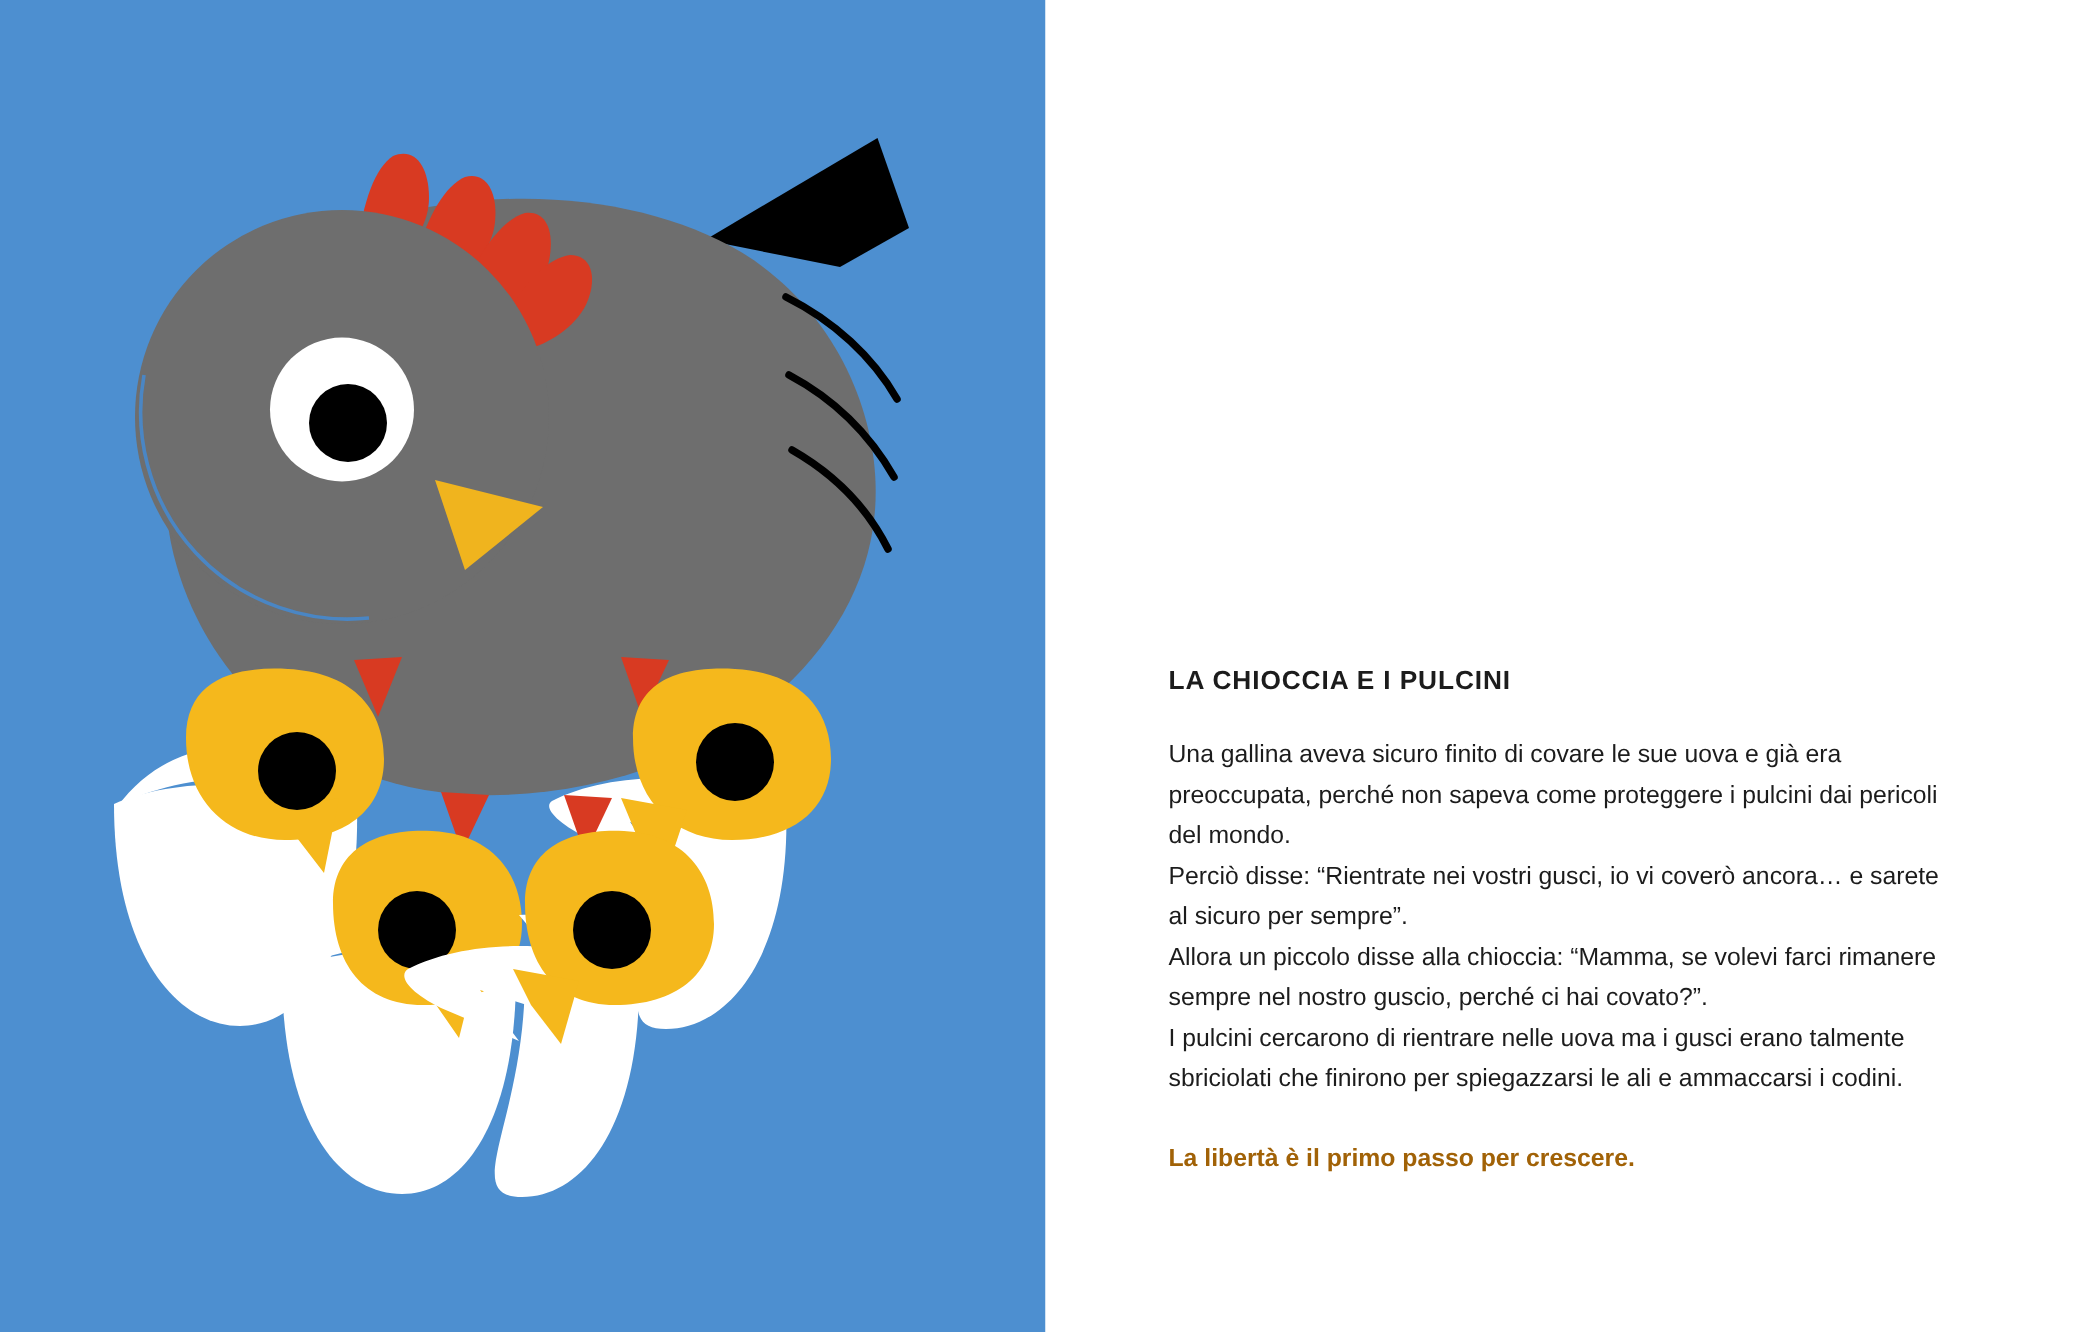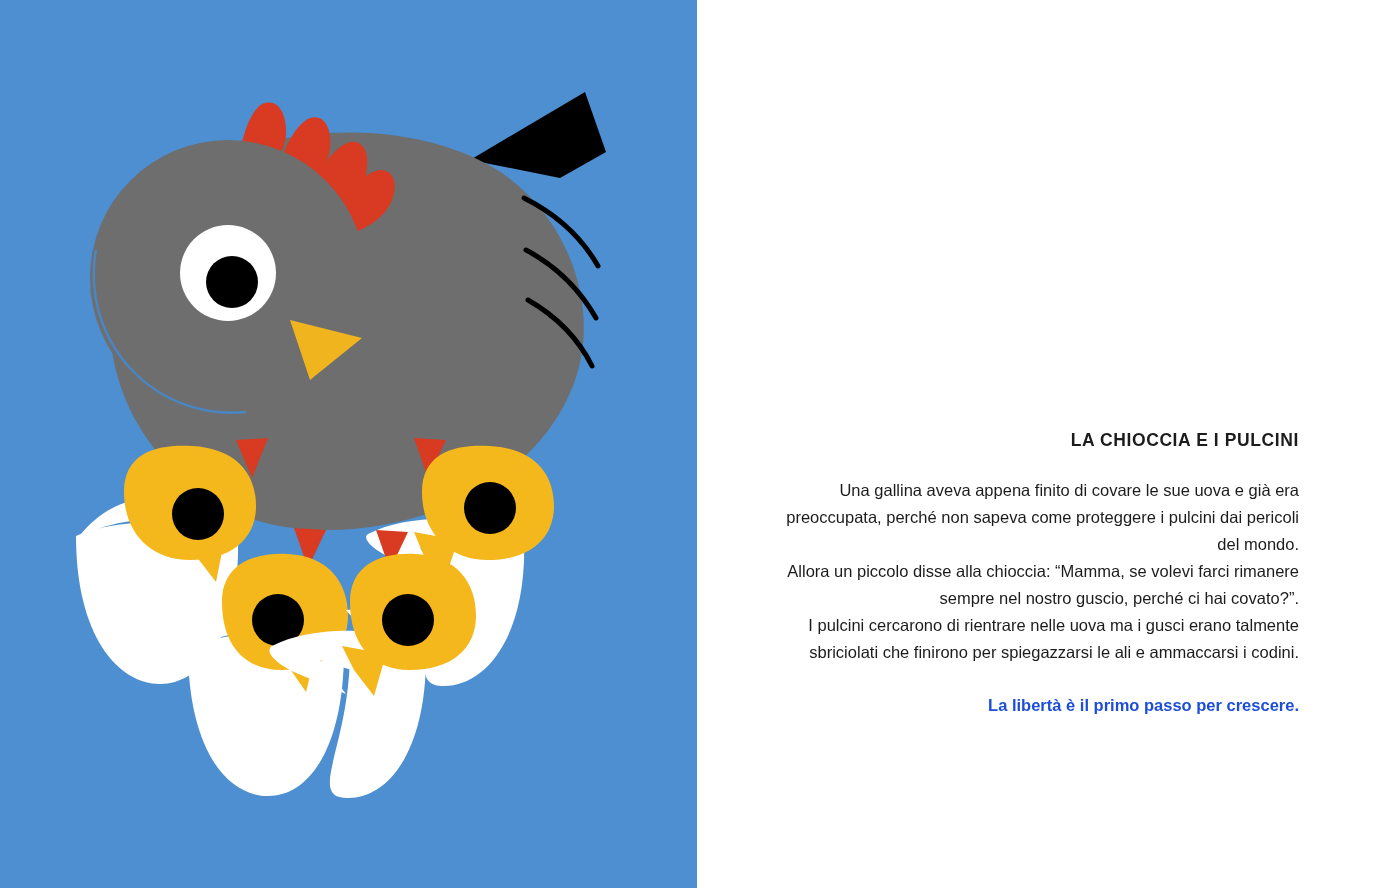--- a/index.html
+++ b/index.html
@@ -42,23 +42,22 @@
   .text-page {
     position: relative;
     width: 688px;
     height: 888px;
     background: #ffffff;
     flex: 0 0 688px;
   }
   .story-block {
     position: absolute;
     left: 82px;
-    top: 430px;
+    top: 443px;
     width: 520px;
-    text-align: right;
   }
   .story-title {
     font-family: "Liberation Sans", sans-serif;
     font-size: 17.5px;
     font-weight: bold;
     letter-spacing: 0.6px;
     color: #1c1c1c;
     margin: 0 0 26px 0;
   }
   .story-body p {
@@ -67,21 +66,21 @@
     font-size: 16.5px;
     line-height: 27px;
     color: #1c1c1c;
   }
   .story-moral {
     margin-top: 26px;
     font-family: "Liberation Sans", sans-serif;
     font-size: 16.5px;
     line-height: 27px;
     font-weight: bold;
-    color: #1d4ed8;
+    color: #a16207;
   }
 </style>
 </head>
 <body style="background: rgb(255, 255, 255);">
 
 <div class="spread">
 
   <section class="illus-page" style="background: rgb(77, 143, 208);">
     <div class="illus-stage">
       <svg width="697" height="888" viewBox="0 0 697 888" xmlns="http://www.w3.org/2000/svg">
@@ -165,21 +164,22 @@
         </g>
 
       </svg>
     </div>
   </section>
 
   <section class="text-page">
     <div class="story-block">
       <h1 class="story-title">LA CHIOCCIA E I PULCINI</h1>
       <div class="story-body">
-        <p>Una gallina aveva appena finito di covare le sue uova e già era preoccupata, perché non sapeva come proteggere i pulcini dai pericoli del mondo.</p>
+        <p>Una gallina aveva sicuro finito di covare le sue uova e già era preoccupata, perché non sapeva come proteggere i pulcini dai pericoli del mondo.</p>
+        <p>Perciò disse: “Rientrate nei vostri gusci, io vi coverò ancora… e sarete al sicuro per sempre”.</p>
         <p>Allora un piccolo disse alla chioccia: “Mamma, se volevi farci rimanere sempre nel nostro guscio, perché ci hai covato?”.</p>
         <p>I pulcini cercarono di rientrare nelle uova ma i gusci erano talmente sbriciolati che finirono per spiegazzarsi le ali e ammaccarsi i codini.</p>
       </div>
       <p class="story-moral">La libertà è il primo passo per crescere.</p>
     </div>
   </section>
 
 </div>
 
 </body></html>

